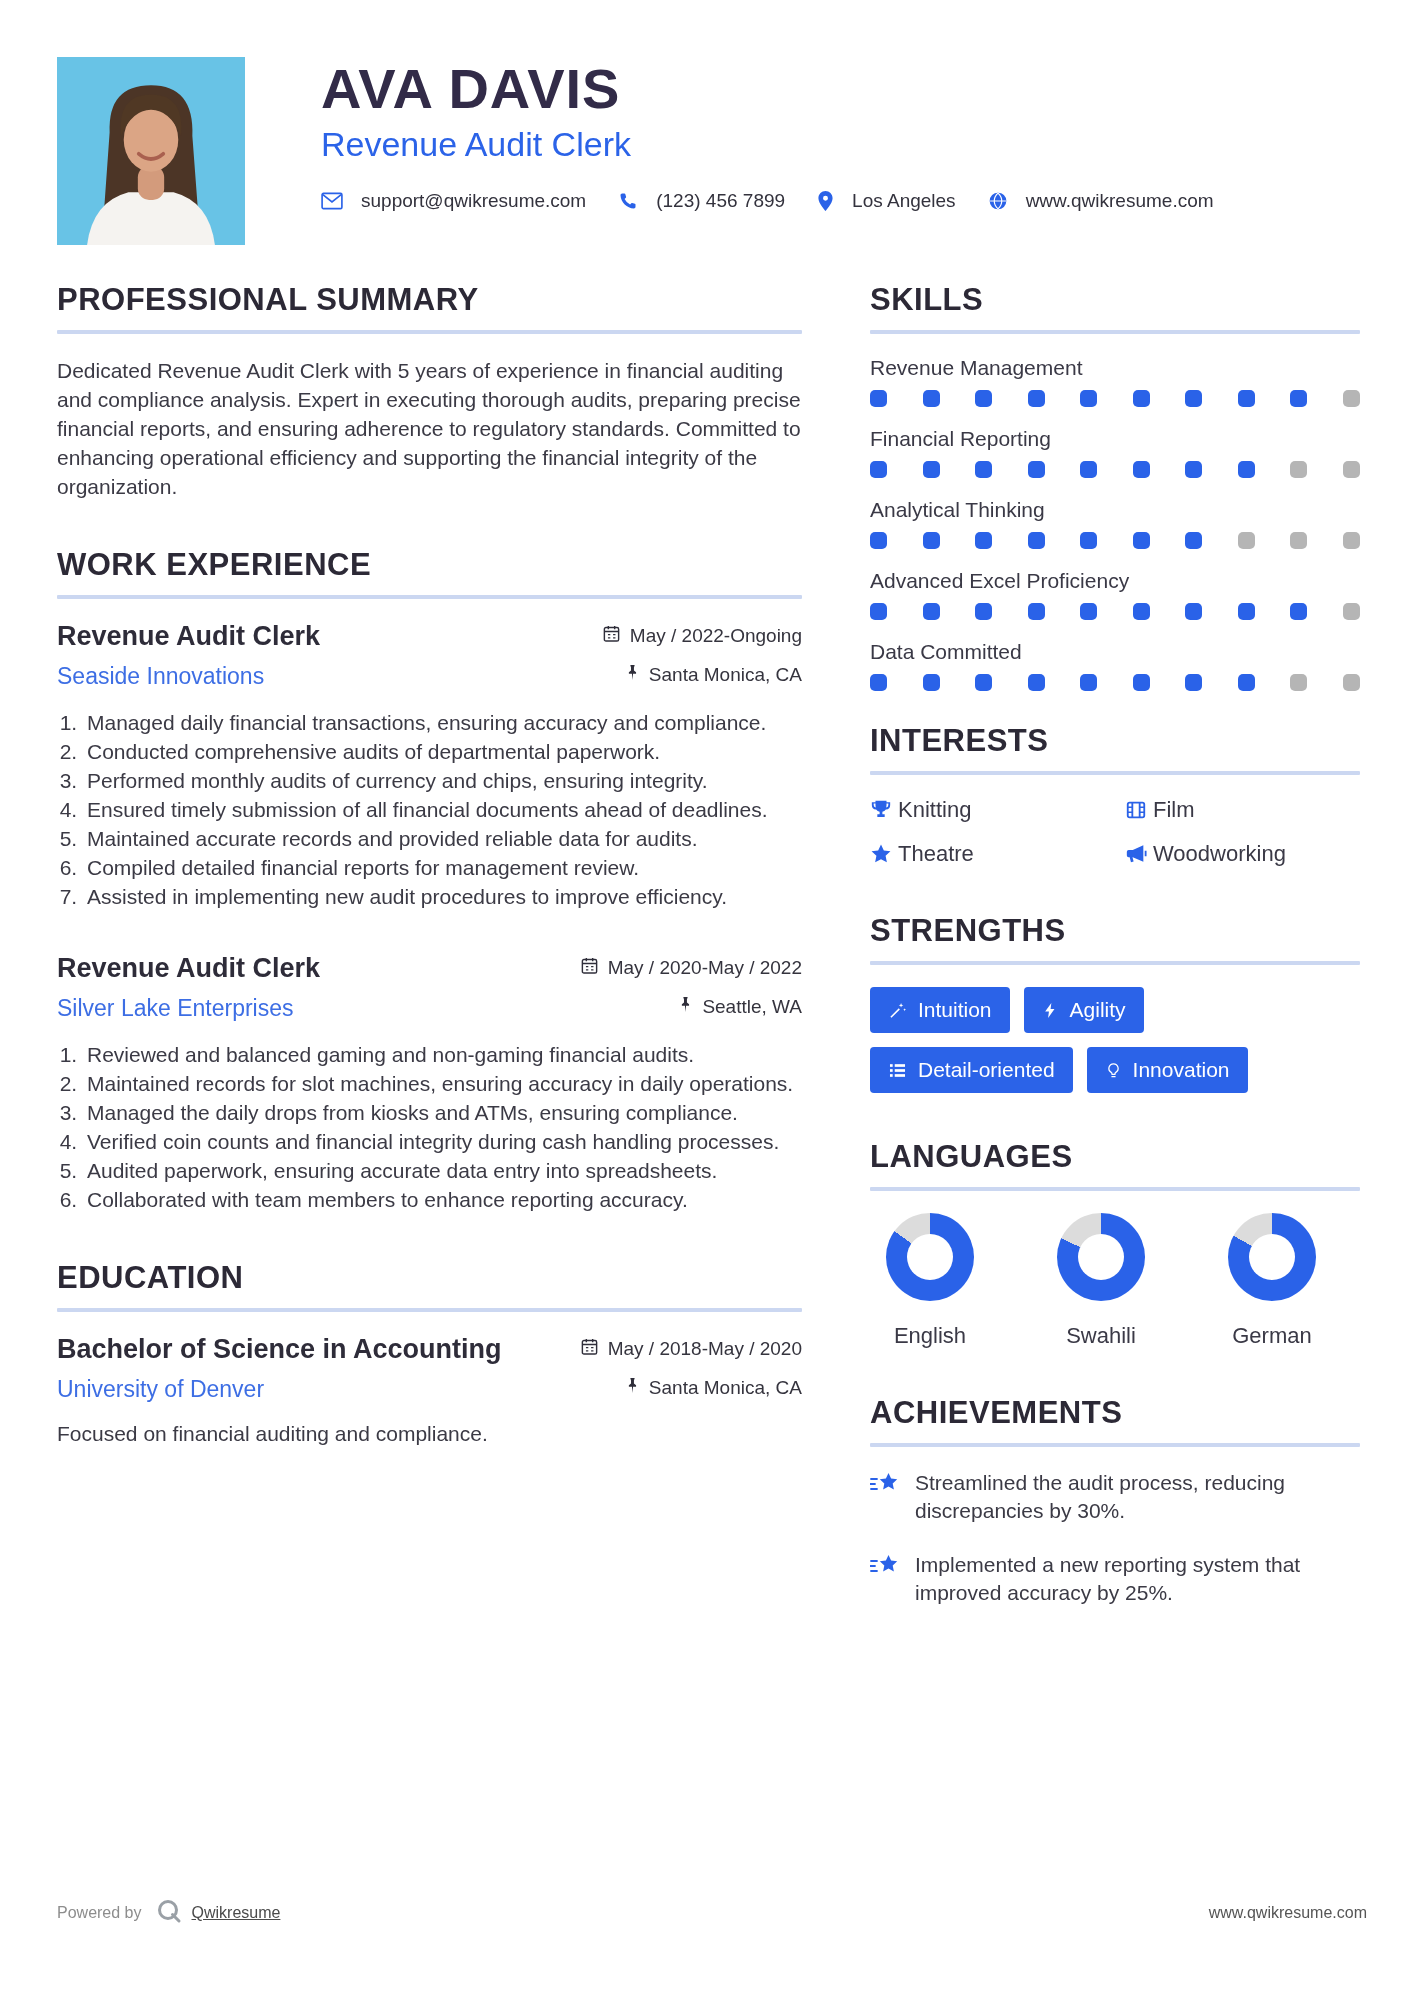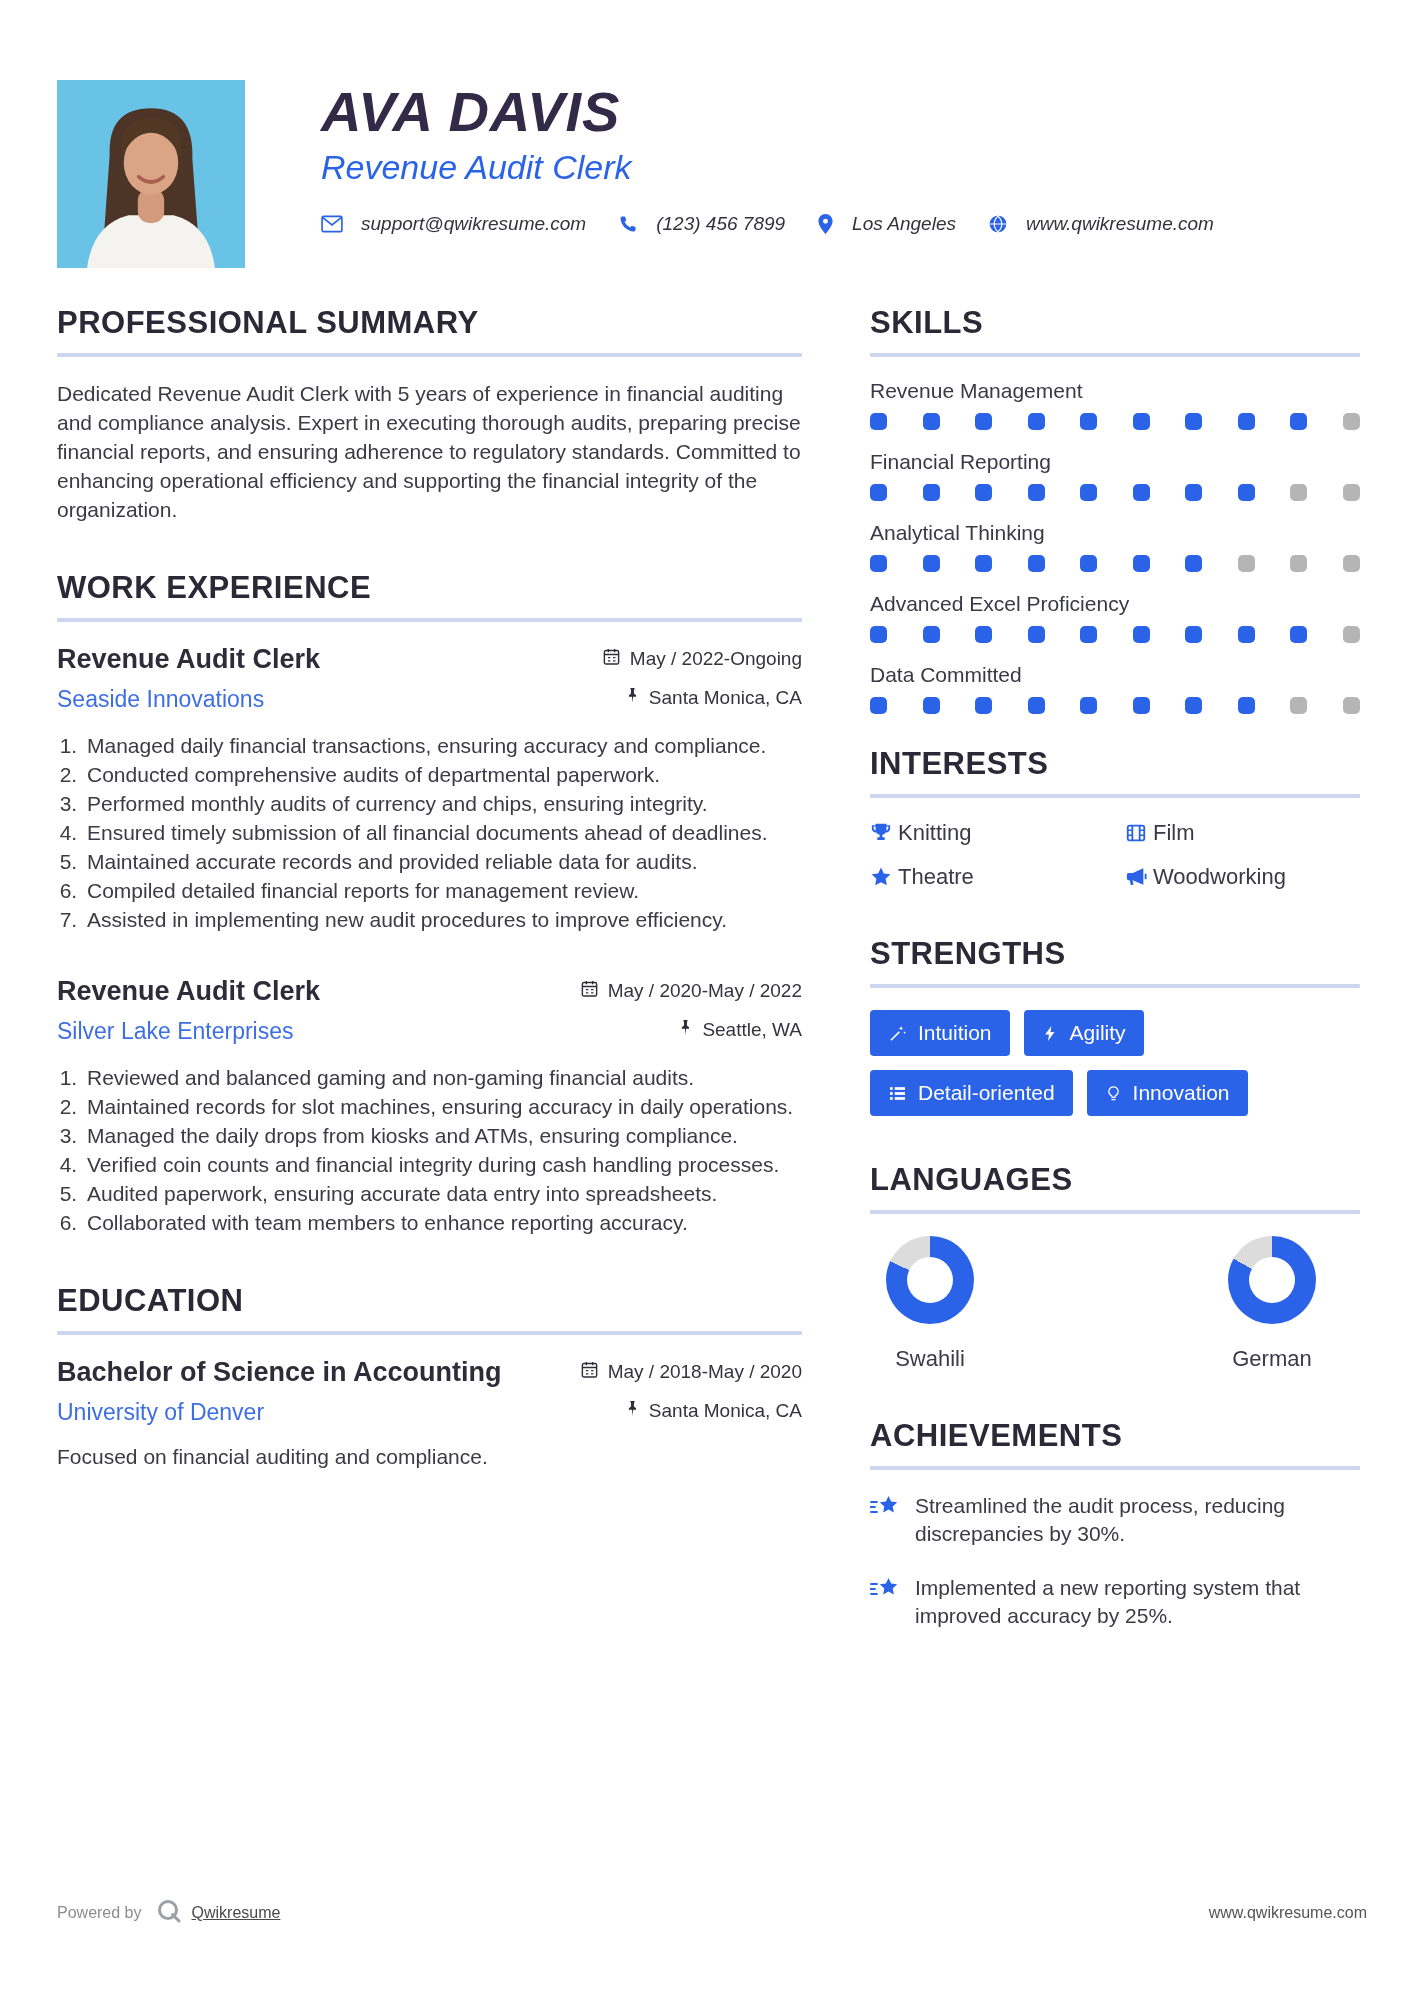--- a/index.html
+++ b/index.html
@@ -1,21 +1,21 @@
 <!DOCTYPE html>
 <html><head>
 <meta charset="utf-8">
 <style>
   html,body{margin:0;padding:0;background:#fff;}
   body{width:1407px;height:1990px;position:relative;overflow:hidden;
        font-family:"Liberation Sans","DejaVu Sans",sans-serif;color:#3b3a45;}
   .page{width:100%;height:100%;position:relative;}
 
   
-  header{display:flex;padding:80px 39px 0 57px;font-style:italic;}
+  header{display:flex;padding:57px 39px 0 57px;}
   .photo{width:188px;height:188px;flex:0 0 188px;overflow:hidden;background:#68c3e6;}
   .photo svg{display:block;width:100%;height:100%;}
   .head-text{margin-left:76px;padding-top:2px;}
   h1{margin:0;font-size:56px;line-height:60px;font-weight:bold;letter-spacing:1px;color:#322b48;}
   .job-title{margin-top:6px;font-size:34px;font-weight:500;color:#2b63e8;}
   .contact-row{display:flex;align-items:center;margin-top:26px;gap:14px;font-size:19px;color:#33323d;}
   .contact-item{display:flex;align-items:center;gap:18px;margin-right:18px;}
   .contact-item svg{display:block;}
 
   
@@ -434,20 +434,24 @@
             <span>Innovation</span>
           </div>
         </div>
       </section>
 
       <section class="sect">
         <h2>LANGUAGES</h2>
         <div class="rule"></div>
         <div class="langs">
           <div class="lang">
+            <div class="donut" style="background: conic-gradient(rgb(42, 98, 232) 0deg, rgb(42, 98, 232) 85%, rgb(220, 220, 220) 85%, rgb(220, 220, 220) 100%);"></div>
+            <div class="lang-name">English</div>
+          </div>
+          <div class="lang">
             <div class="donut" style="background: conic-gradient(rgb(42, 98, 232) 0deg, rgb(42, 98, 232) 82%, rgb(220, 220, 220) 82%, rgb(220, 220, 220) 100%);"></div>
             <div class="lang-name">Swahili</div>
           </div>
           <div class="lang">
             <div class="donut" style="background: conic-gradient(rgb(42, 98, 232) 0deg, rgb(42, 98, 232) 83%, rgb(220, 220, 220) 83%, rgb(220, 220, 220) 100%);"></div>
             <div class="lang-name">German</div>
           </div>
         </div>
       </section>
 

